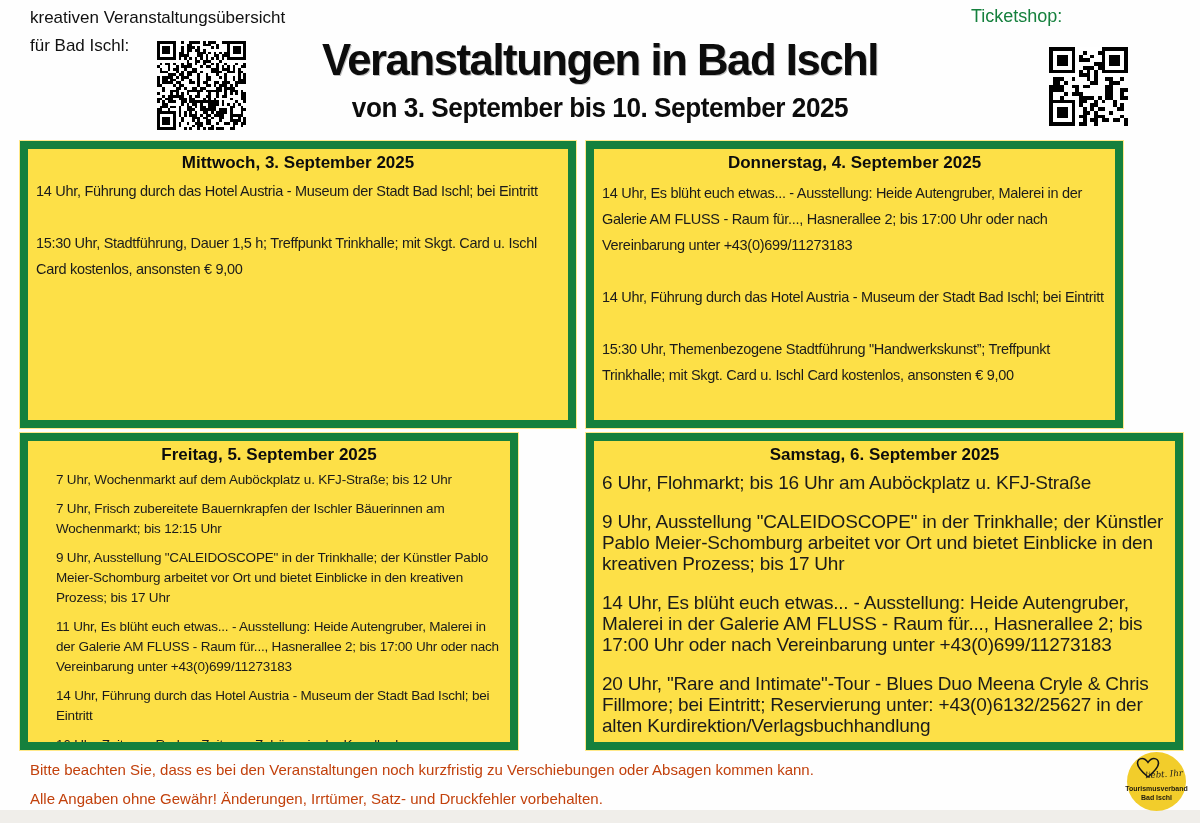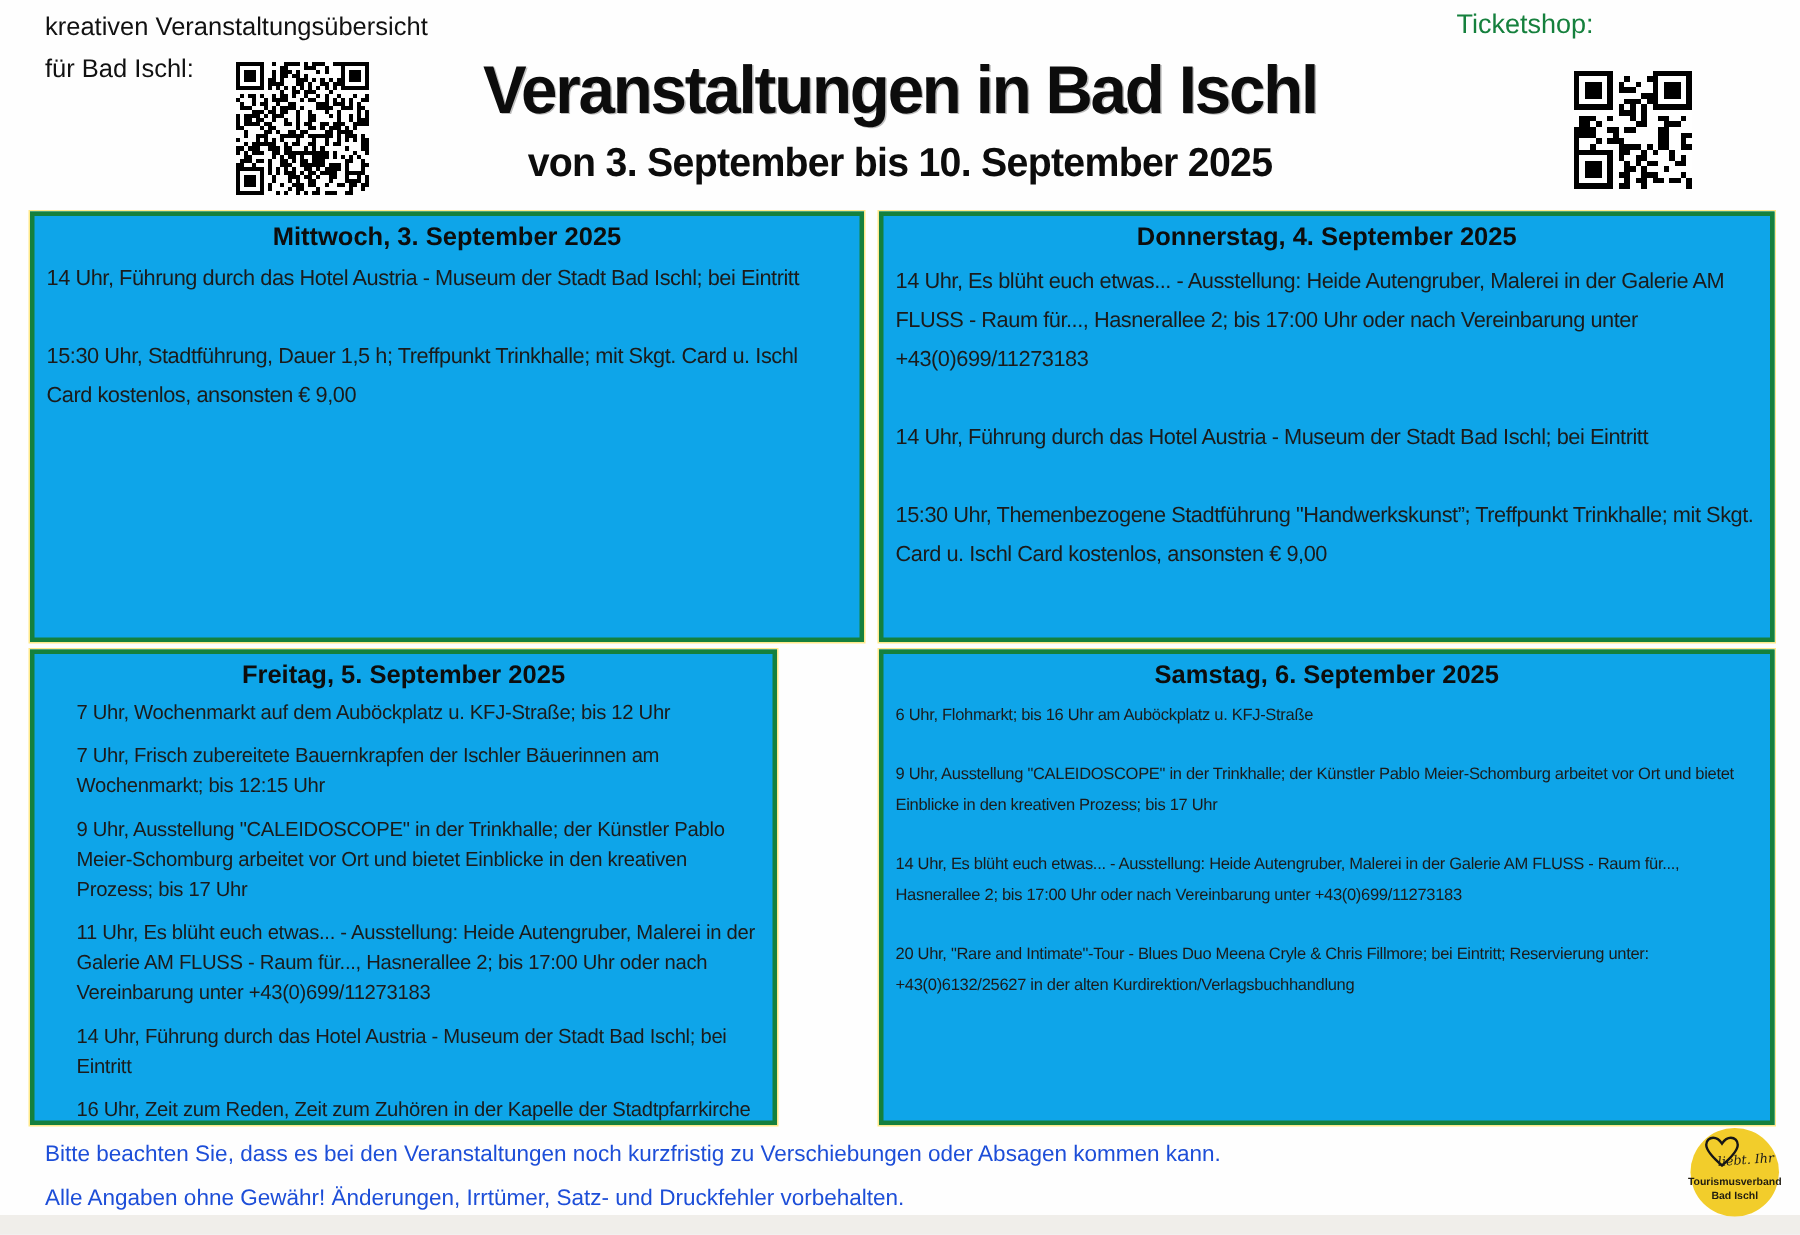--- a/index.html
+++ b/index.html
@@ -24,38 +24,38 @@
     transform:scaleX(.97); transform-origin:center;
     text-shadow:1px 1px 0 rgba(0,0,0,.25);
   }
   .sub-title {
     margin-top:7px; font-size:27px; font-weight:bold; letter-spacing:-.5px; color:#0c0c0c;
     transform:scaleX(.97); transform-origin:center;
   }
 
   
   .card {
-    position:absolute; border:3px solid #15803d; background:#0ea5e9;
+    position:absolute; border:8px solid #15803d; background:#fde047;
     padding:3px 8px 4px 8px; overflow:hidden;
     box-shadow:0 0 0 1px #ffe98a;
   }
   .card-1 { left:20px;  top:141px; width:556px; height:287px; }
-  .card-2 { left:586px; top:141px; width:597px; height:287px; }
+  .card-2 { left:586px; top:141px; width:537px; height:287px; }
   .card-3 { left:20px;  top:433px; width:498px; height:317px; }
   .card-4 { left:586px; top:433px; width:597px; height:317px; }
   .day-title { text-align:center; font-weight:bold; font-size:17px; line-height:22px; margin-bottom:4px; color:#0d0d0d; }
   .event { color:#1b1b1b; }
   .card-1 .event, .card-2 .event { font-size:14.5px; letter-spacing:-.3px; line-height:26px; margin-bottom:26px; }
   .card-3 .event { font-size:13.5px; letter-spacing:-.2px; line-height:20px; margin-bottom:9px;margin-left:20px; }
-  .card-4 .event { font-size:11px; letter-spacing:-.2px; line-height:21px; margin-bottom:18px; }
+  .card-4 .event { font-size:19px; letter-spacing:-.2px; line-height:21px; margin-bottom:18px; }
   .card-2 .day-title { margin-bottom:6px; }
   .card-4 .day-title { margin-bottom:6px; }
 
   
-  .note { position:absolute; left:30px; font-size:15px; color:#1d4ed8; }
+  .note { position:absolute; left:30px; font-size:15px; color:#c2410c; }
   .note-1 { top:761px; }
   .note-2 { top:790px; }
   .bottom-strip { position:absolute; left:0; top:810px; width:1200px; height:13px; background:#f0eeea; }
 
   .logo {
     position:absolute; left:1127px; top:752px; width:59px; height:59px;
     border-radius:50%; background:#f2cd2b;
     display:flex; flex-direction:column; align-items:center; justify-content:flex-end;
     padding-bottom:9px; text-align:center;
   }

